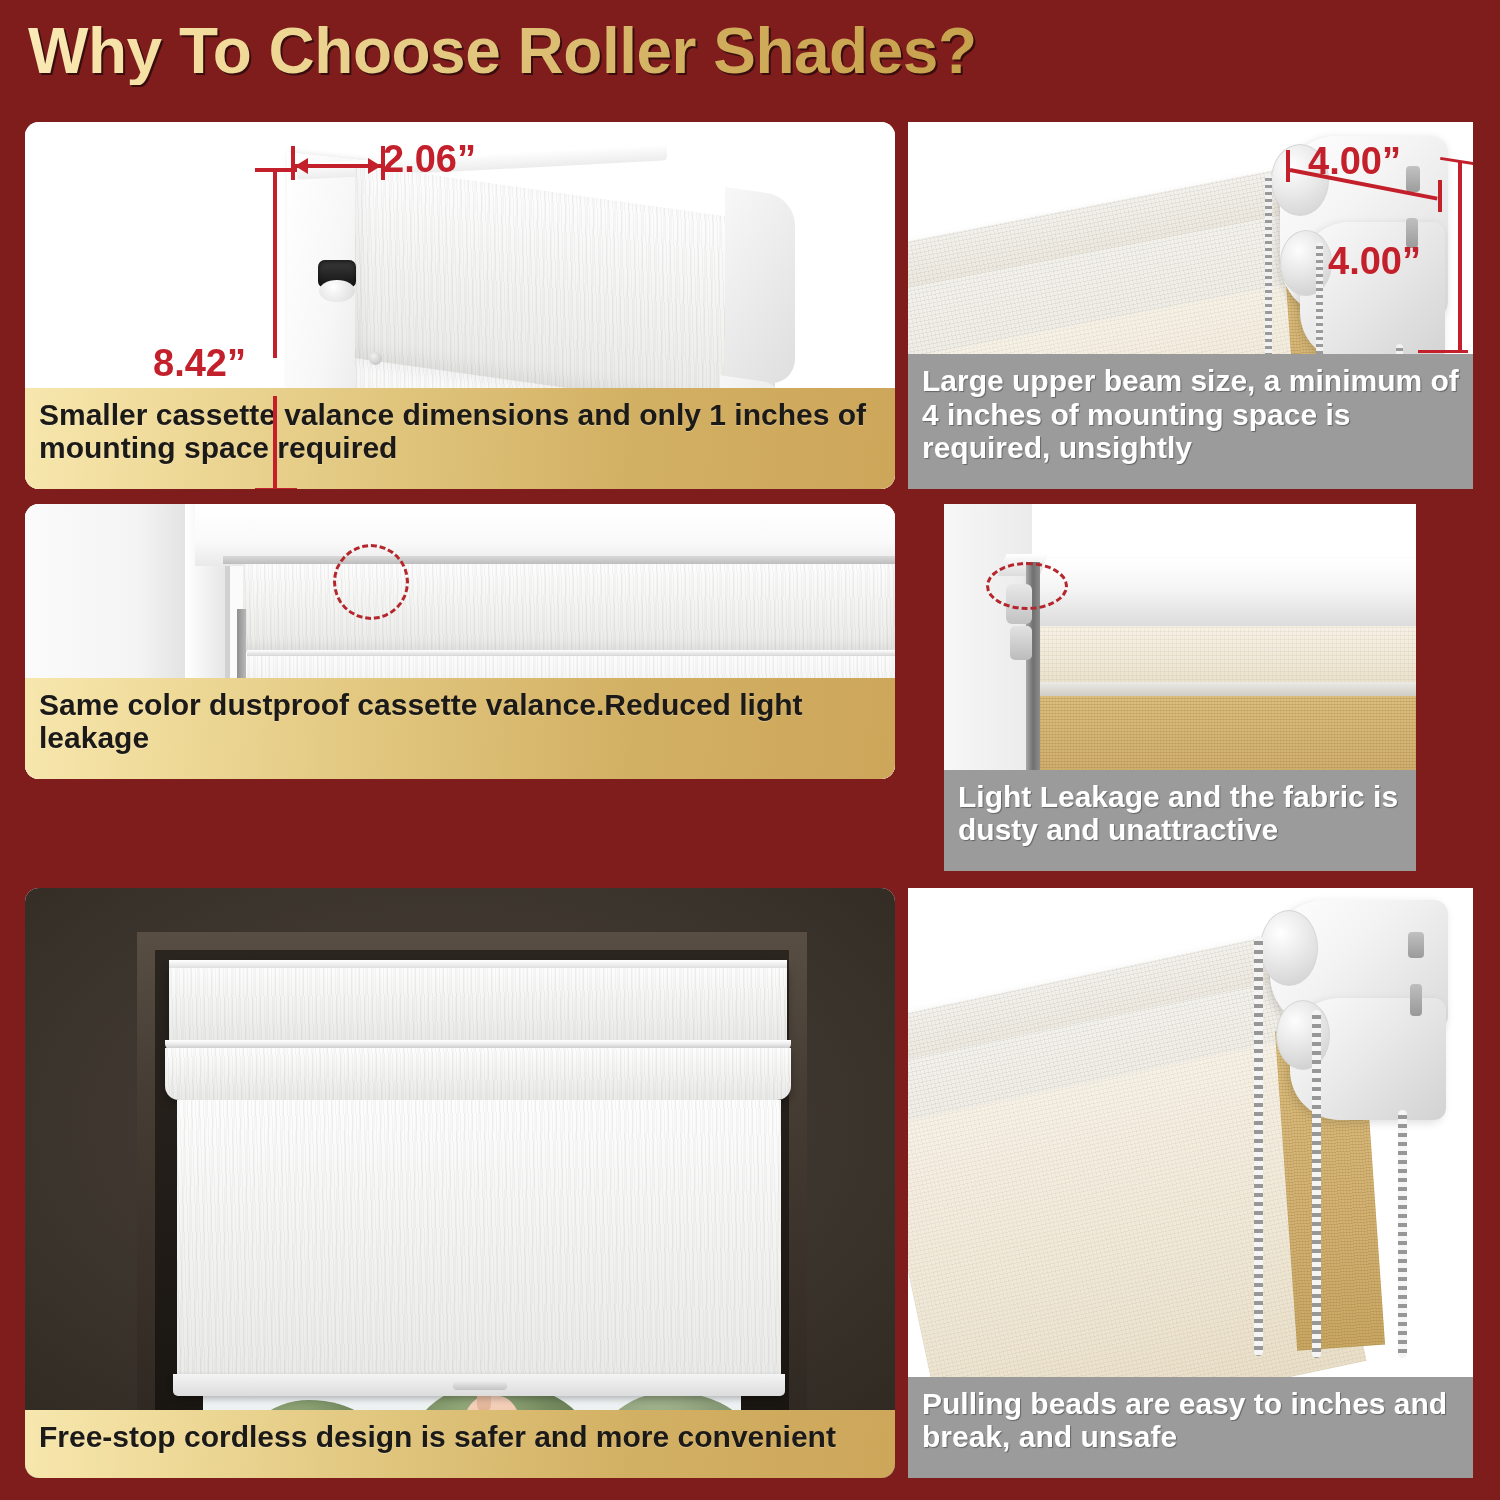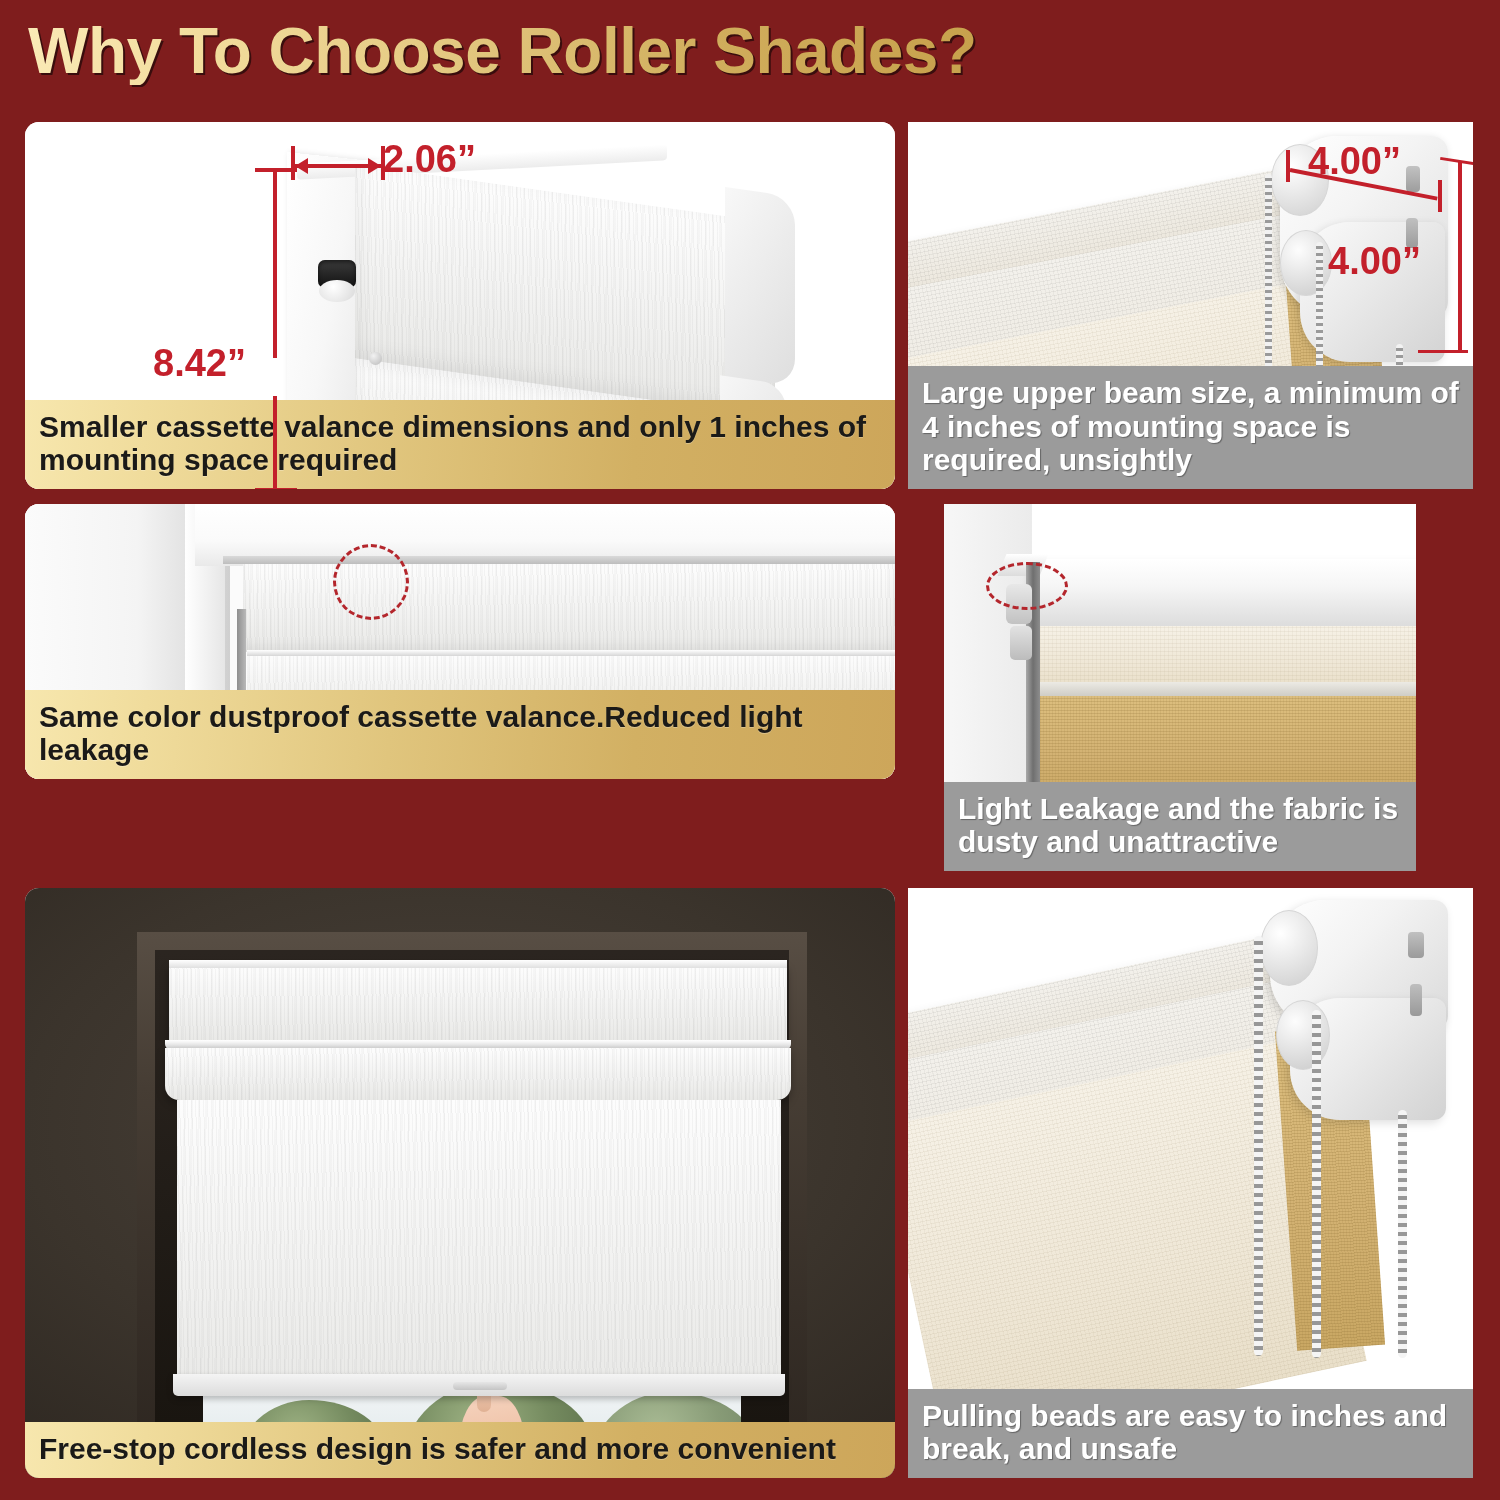--- a/index.html
+++ b/index.html
@@ -42,21 +42,21 @@
   .photo {
     position: absolute;
     left: 0; right: 0; top: 0; bottom: 0;
     overflow: hidden;
   }
 
   
   .caption {
     position: absolute;
     left: 0; right: 0; bottom: 0;
-    padding: 10px 14px 12px 14px;
+    padding: 10px 14px 24px 14px;
     font-weight: 700;
     line-height: 1.12;
     z-index: 6;
   }
   .caption.gold {
     background: linear-gradient(95deg, #f7e7ae 0%, #f0dc9c 14%, #e0c57d 42%, #d2b063 70%, #cda65a 100%);
     color: #1b1a18;
     font-size: 30px;
     text-shadow: 0 1px 0 rgba(255,255,255,0.25);
   }

